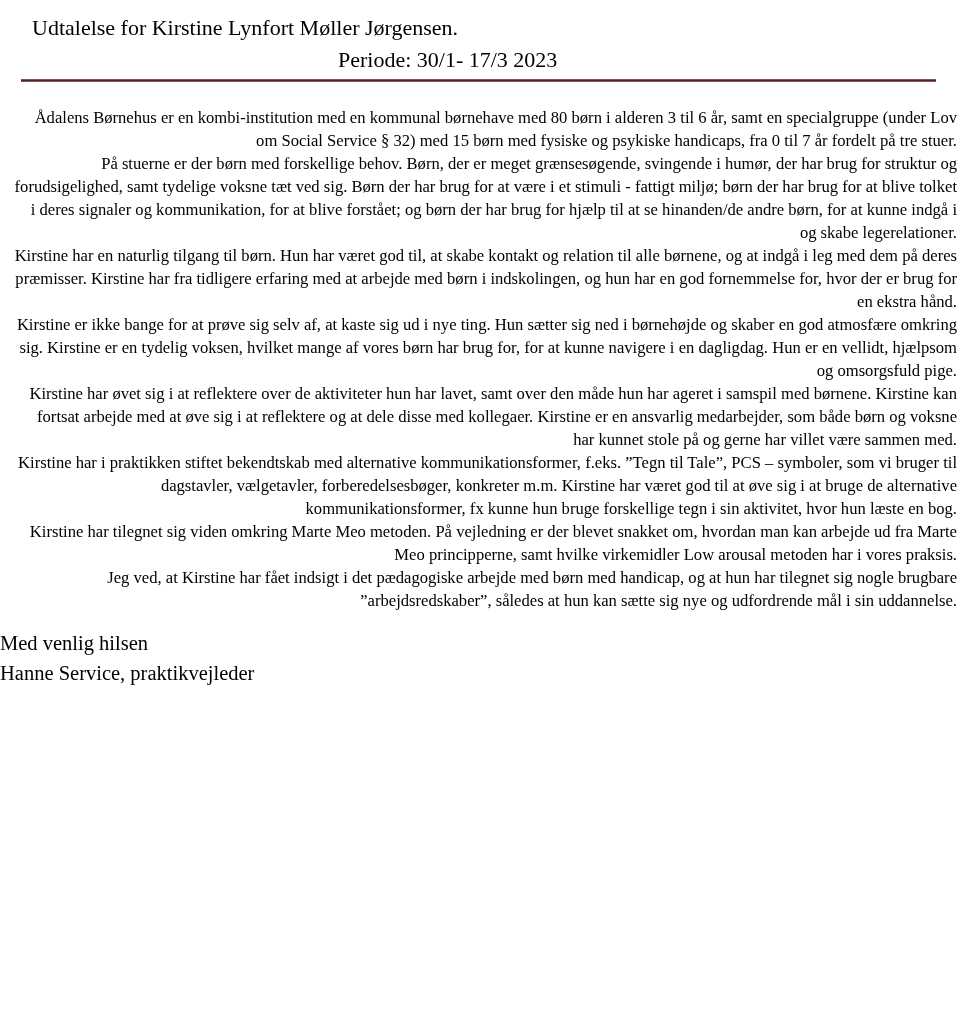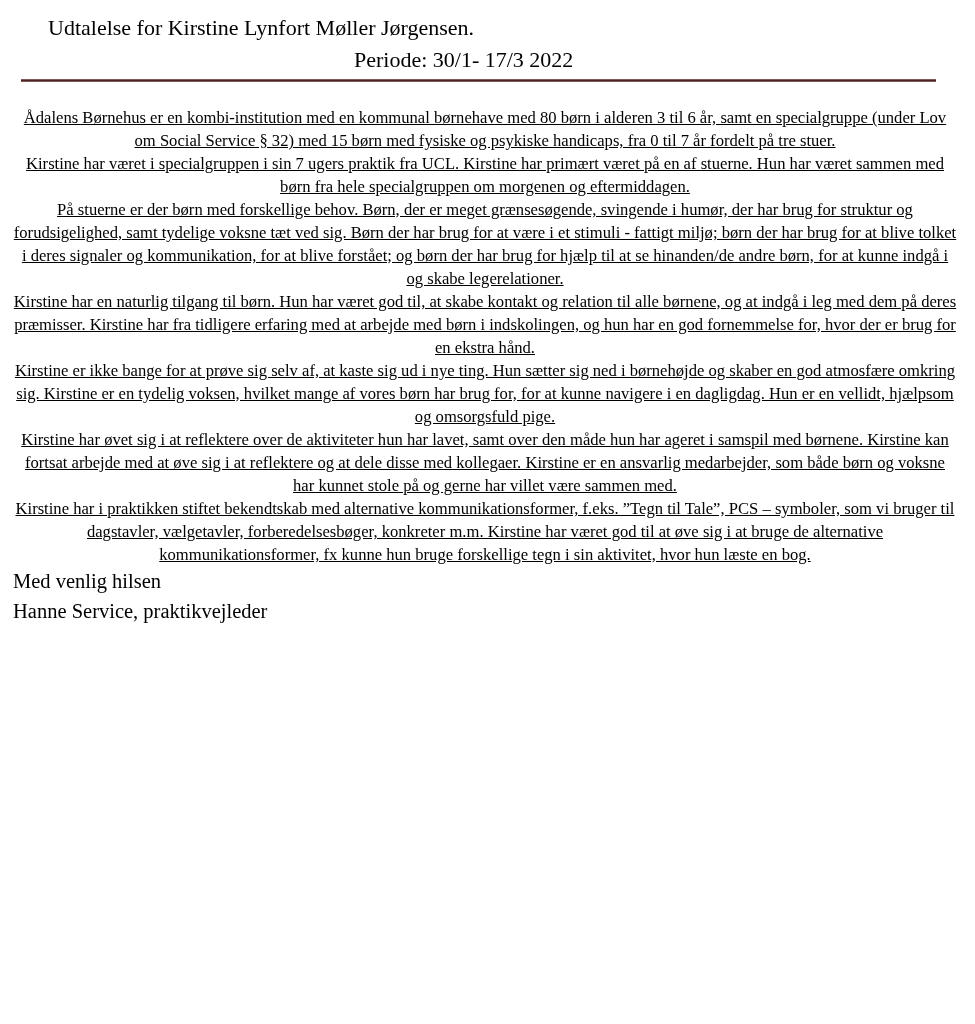--- a/index.html
+++ b/index.html
@@ -17,68 +17,67 @@
   .page {
     box-sizing: border-box;
     width: 975px;
     height: 1024px;
     padding-top: 12px;
     background: #ffffff;
   }
   .doc-header {
     font-size: 22px;
     line-height: 32px;
-    padding-left: 16px;
   }
   .doc-header .line1 { padding-left: 32px; }
   .doc-header .line2 { padding-left: 92px; }
   .doc-header .line3 { padding-left: 338px; }
   .divider {
     height: 3px;
     width: 915px;
     margin: 3px 0 0 21px;
     background: linear-gradient(to bottom, #9b6f6f 0%, #4a2424 50%, #9b6f6f 100%);
   }
   .doc-body {
     box-sizing: border-box;
     padding: 24px 18px 0 13px;
     font-size: 16.6px;
     line-height: 23px;
   }
   .doc-body p {
     margin: 0;
-    text-align: center;
-    text-decoration: underline;
+    text-align: right;
   }
   .signature {
-    padding-left: 13px;
     font-size: 20.5px;
     line-height: 30px;
+    margin-top: 16px;
   }
 </style>
 </head>
 <body>
 
 <div class="page">
 
   <div class="doc-header">
     <div class="line1">Udtalelse for Kirstine Lynfort Møller Jørgensen.</div>
-    <div class="line3">Periode: 30/1- 17/3 2022</div>
+    <div class="line3">Periode: 30/1- 17/3 2023</div>
   </div>
 
   <div class="divider"></div>
 
   <div class="doc-body">
     <p>Ådalens Børnehus er en kombi-institution med en kommunal børnehave med 80 børn i alderen 3 til 6 år, samt en specialgruppe (under Lov om Social Service § 32) med 15 børn med fysiske og psykiske handicaps, fra 0 til 7 år fordelt på tre stuer.</p>
-    <p>Kirstine har været i specialgruppen i sin 7 ugers praktik fra UCL. Kirstine har primært været på en af stuerne. Hun har været sammen med børn fra hele specialgruppen om morgenen og eftermiddagen.</p>
     <p>På stuerne er der børn med forskellige behov. Børn, der er meget grænsesøgende, svingende i humør, der har brug for struktur og forudsigelighed, samt tydelige voksne tæt ved sig. Børn der har brug for at være i et stimuli - fattigt miljø; børn der har brug for at blive tolket i deres signaler og kommunikation, for at blive forstået; og børn der har brug for hjælp til at se hinanden/de andre børn, for at kunne indgå i og skabe legerelationer.</p>
     <p>Kirstine har en naturlig tilgang til børn. Hun har været god til, at skabe kontakt og relation til alle børnene, og at indgå i leg med dem på deres præmisser. Kirstine har fra tidligere erfaring med at arbejde med børn i indskolingen, og hun har en god fornemmelse for, hvor der er brug for en ekstra hånd.</p>
     <p>Kirstine er ikke bange for at prøve sig selv af, at kaste sig ud i nye ting. Hun sætter sig ned i børnehøjde og skaber en god atmosfære omkring sig. Kirstine er en tydelig voksen, hvilket mange af vores børn har brug for, for at kunne navigere i en dagligdag. Hun er en vellidt, hjælpsom og omsorgsfuld pige.</p>
     <p>Kirstine har øvet sig i at reflektere over de aktiviteter hun har lavet, samt over den måde hun har ageret i samspil med børnene. Kirstine kan fortsat arbejde med at øve sig i at reflektere og at dele disse med kollegaer. Kirstine er en ansvarlig medarbejder, som både børn og voksne har kunnet stole på og gerne har villet være sammen med.</p>
     <p>Kirstine har i praktikken stiftet bekendtskab med alternative kommunikationsformer, f.eks. ”Tegn til Tale”, PCS – symboler, som vi bruger til dagstavler, vælgetavler, forberedelsesbøger, konkreter m.m. Kirstine har været god til at øve sig i at bruge de alternative kommunikationsformer, fx kunne hun bruge forskellige tegn i sin aktivitet, hvor hun læste en bog.</p>
+    <p>Kirstine har tilegnet sig viden omkring Marte Meo metoden. På vejledning er der blevet snakket om, hvordan man kan arbejde ud fra Marte Meo principperne, samt hvilke virkemidler Low arousal metoden har i vores praksis.</p>
+    <p>Jeg ved, at Kirstine har fået indsigt i det pædagogiske arbejde med børn med handicap, og at hun har tilegnet sig nogle brugbare ”arbejdsredskaber”, således at hun kan sætte sig nye og udfordrende mål i sin uddannelse.</p>
   </div>
 
   <div class="signature">
     <div>Med venlig hilsen</div>
     <div>Hanne Service, praktikvejleder</div>
   </div>
 
 </div>
 
 </body></html>

